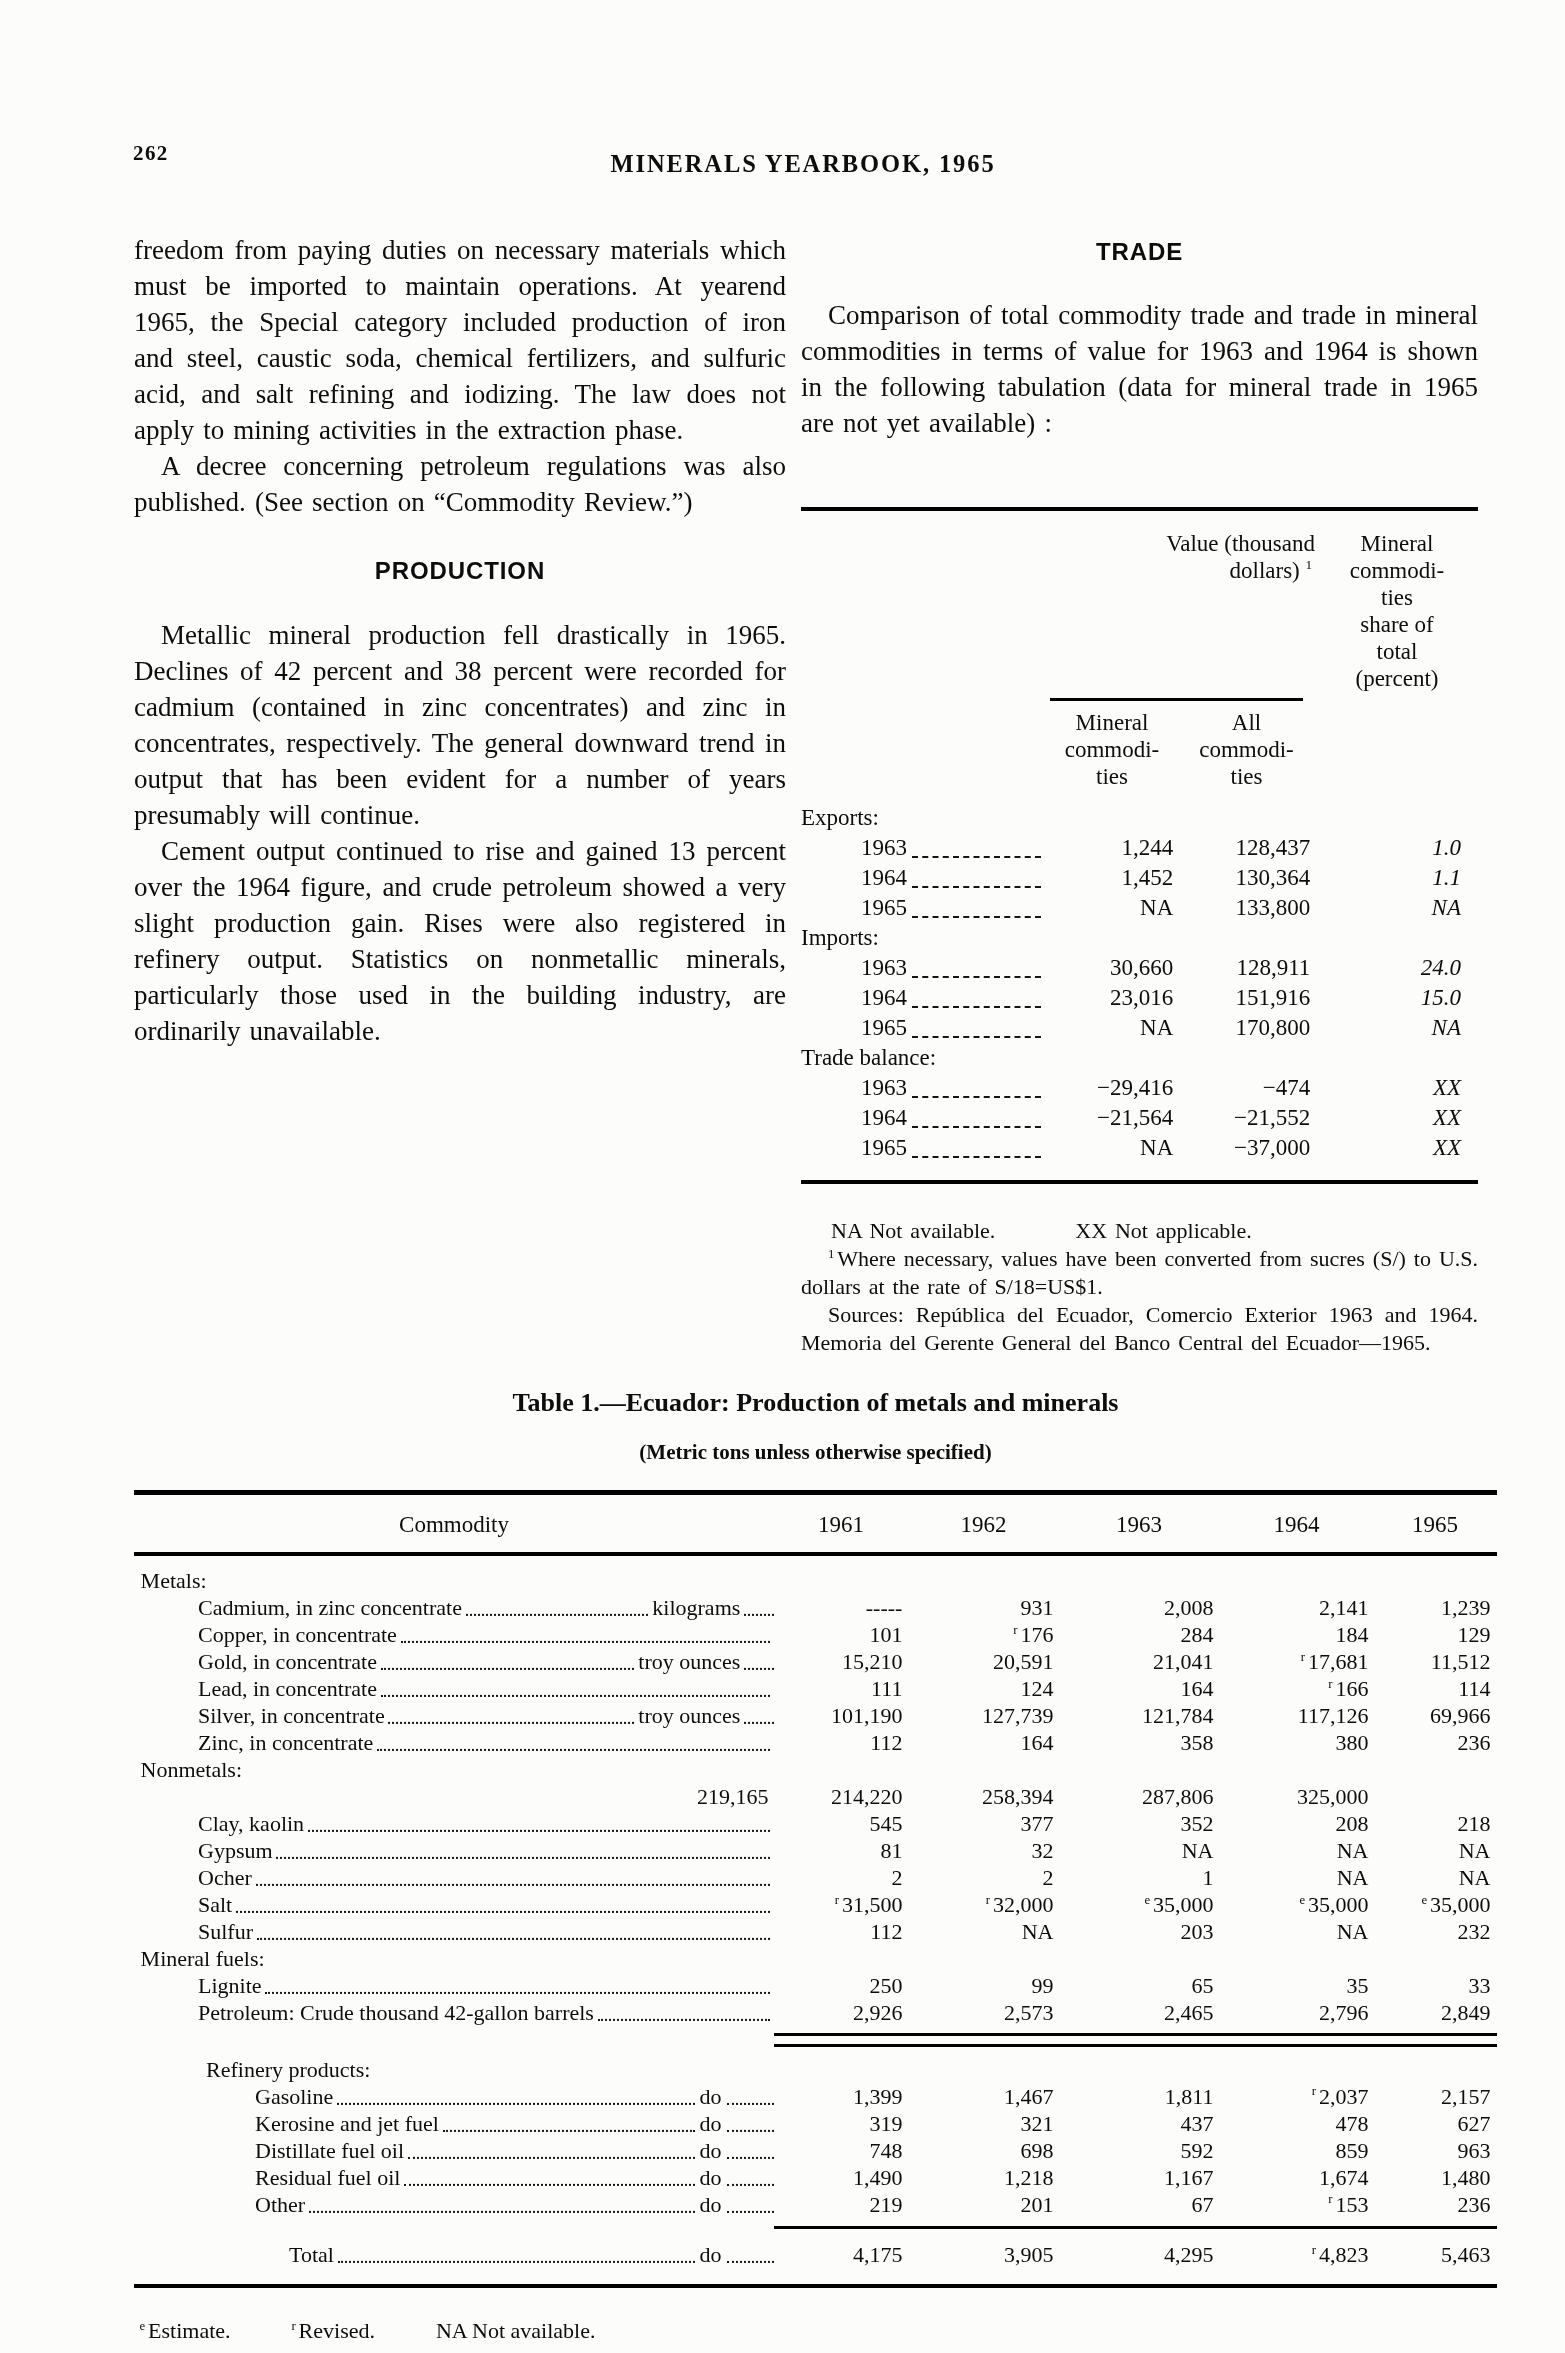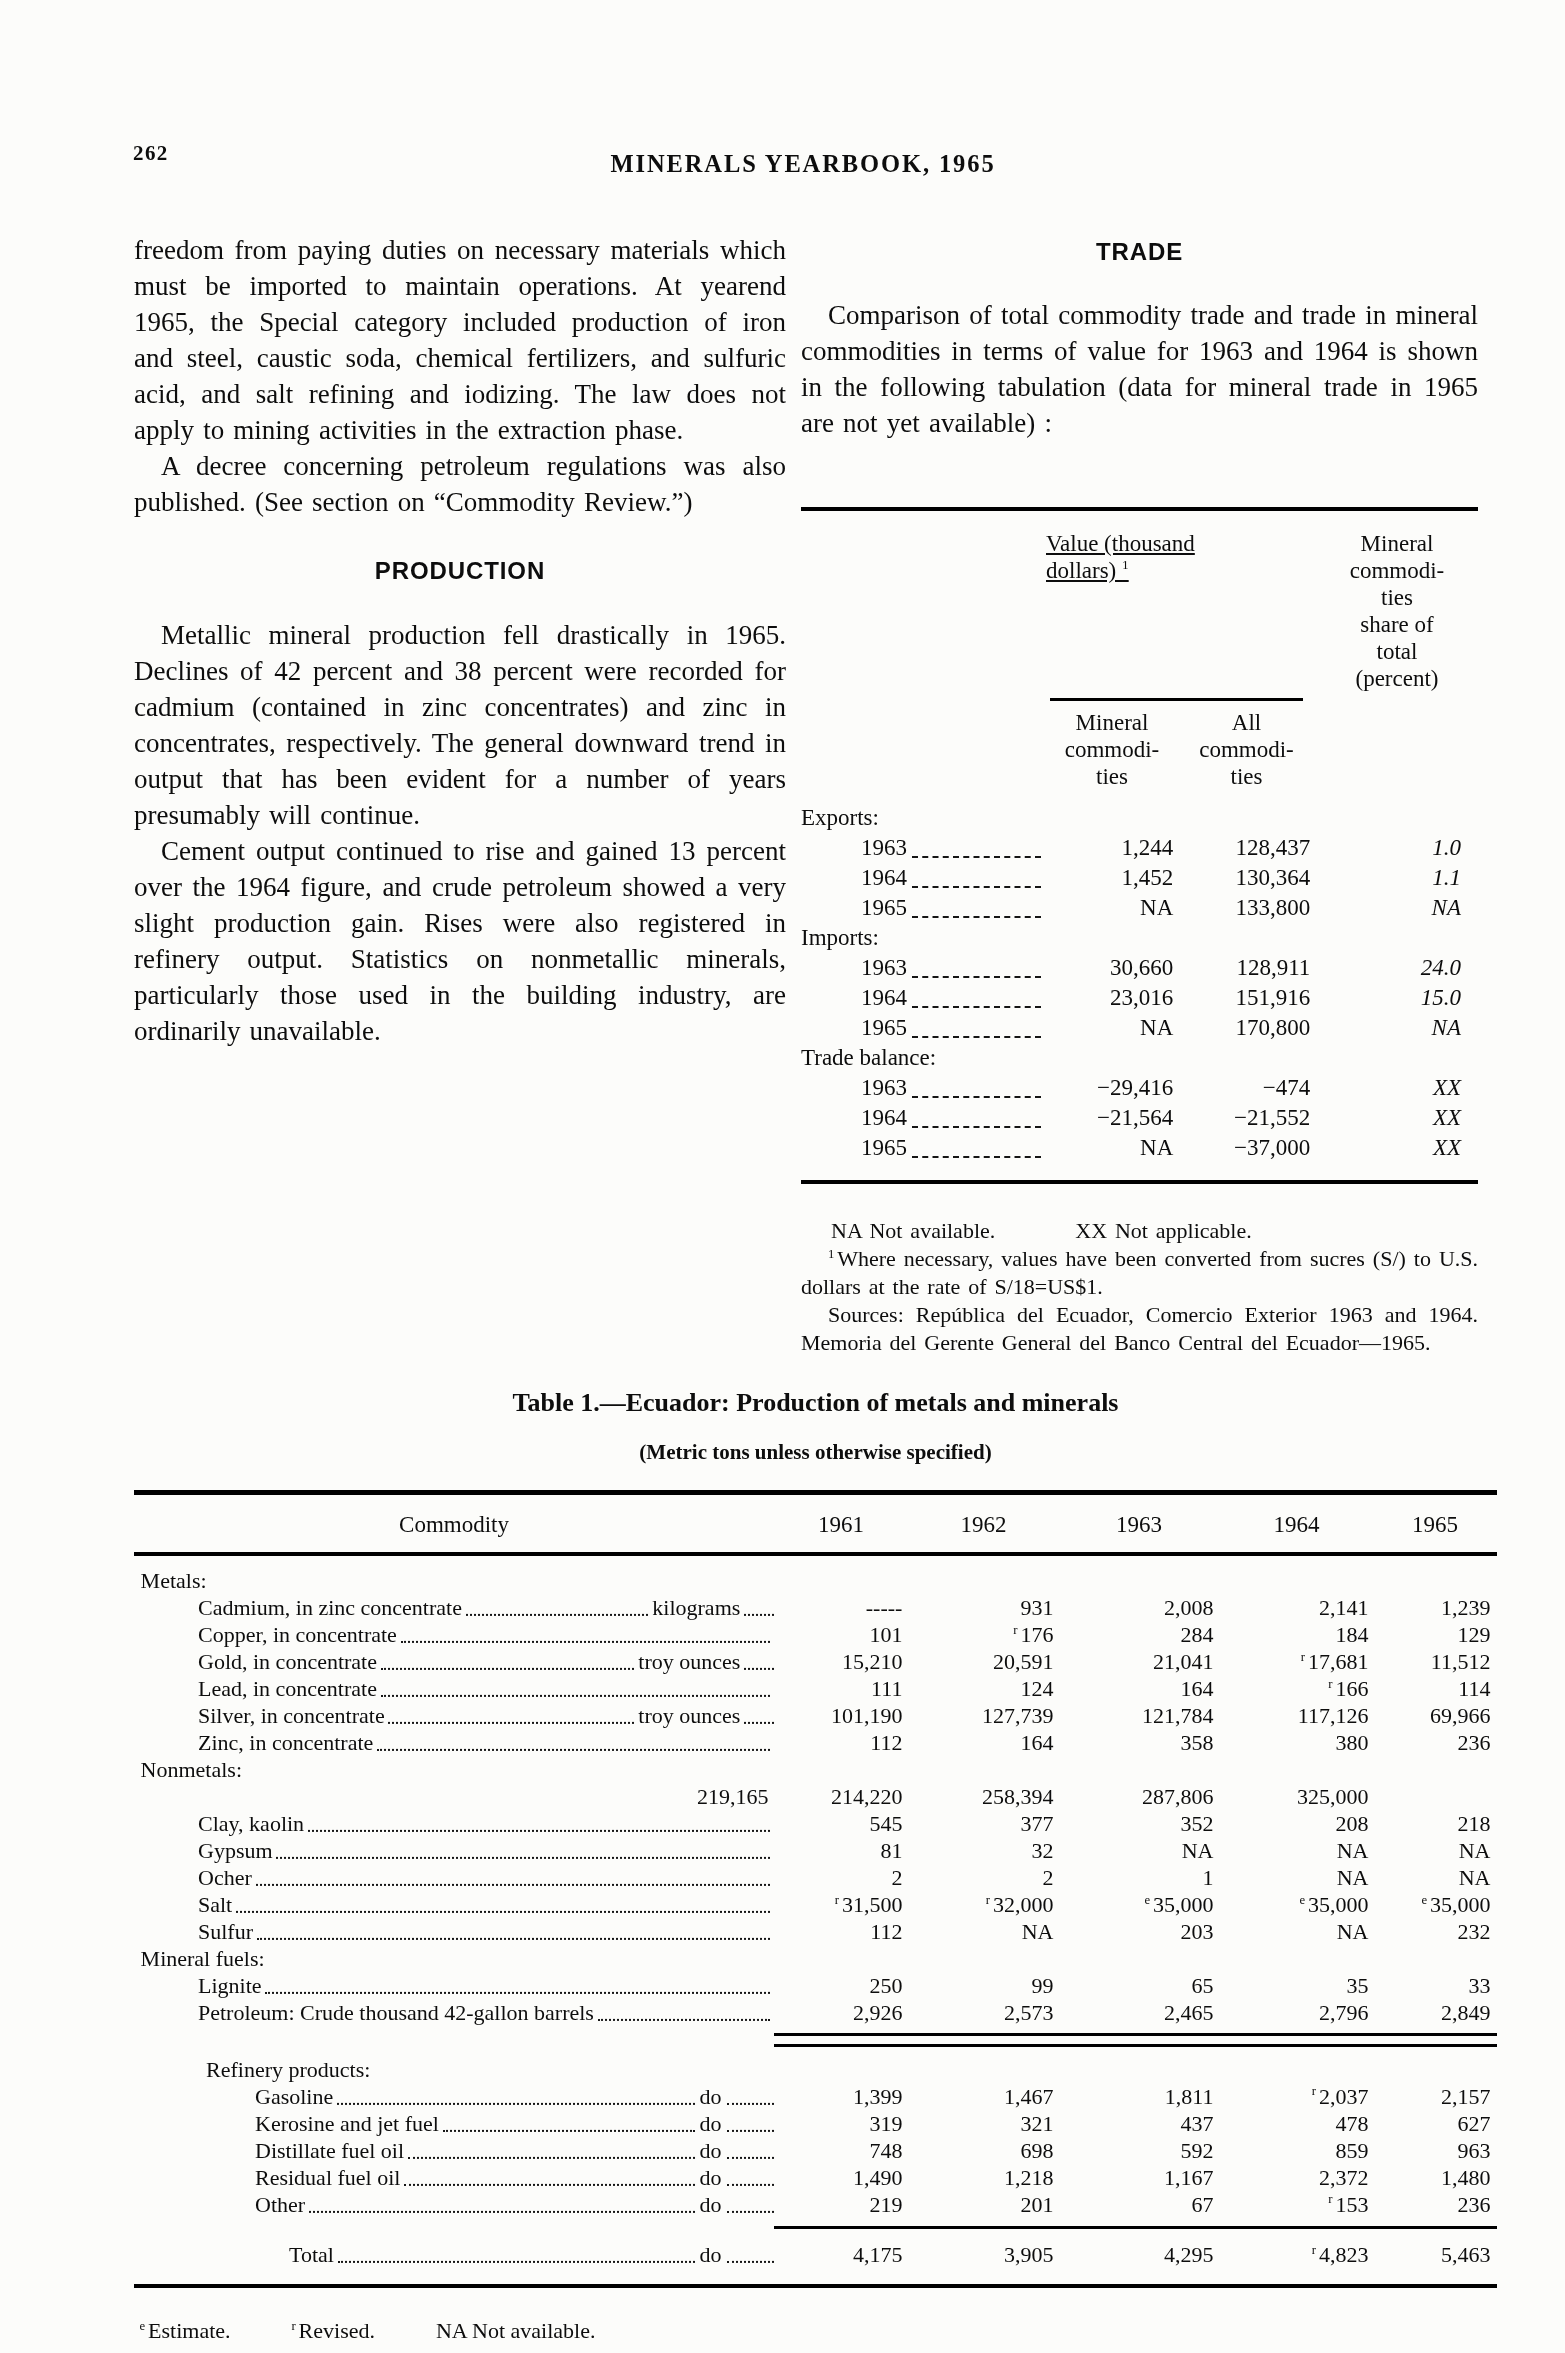--- a/index.html
+++ b/index.html
@@ -15,21 +15,21 @@
   .right{left:801px;width:677px;}
   .col p{margin:0;text-indent:27px;}
   .col p.cont{text-indent:0;}
   .heading{font-family:"Liberation Sans","DejaVu Sans",sans-serif;font-weight:700;font-size:24px;
            letter-spacing:0.9px;text-align:center;text-indent:0;margin:33px 0 28px;}
   .right .heading{margin:1.9px 0 27px;}
   
   .tt{margin-top:66px;border-top:4.7px solid #000;border-bottom:4.7px solid #000;
       padding:19px 0 16px;font-size:23px;line-height:27px;text-align:left;word-spacing:normal;}
   .ttg{display:grid;grid-template-columns:245px 132px 137px 164px;}
-  .tt-gh{grid-column:2/4;text-align:left;text-decoration:underline;}
+  .tt-gh{grid-column:2/4;text-align:right;}
   .tt-rh{grid-column:4/5;text-align:center;}
   .tt-ghrule{grid-column:2/4;border-top:3.3px solid #000;margin:6.6px 12.2px 7.5px 3.8px;}
   .tt-subwrap{grid-column:2/4;display:grid;grid-template-columns:132px 137px;text-align:center;}
   #tt-body{margin-top:14px;}
   .tt-row{display:grid;grid-template-columns:245px 132px 137px 164px;height:30px;}
   .tt-sec{grid-column:1/5;}
   .tt-year{display:flex;padding-left:60px;}
   .num{text-align:right;padding-right:4.7px;}
   .tt-row .c3{padding-right:18px;font-style:italic;}
   sup{font-size:0.58em;line-height:0;vertical-align:super;margin-right:2.8px;}
@@ -458,21 +458,21 @@
         <div class="t1-row">
           <div class="t1-label" style="padding-left: 121px;">
             <span class="lbl">Residual fuel oil</span>
             <span class="lead flex"></span>
             <span class="unit">do</span>
             <span class="lead lead-do"></span>
           </div>
           <div class="num">1,490</div>
           <div class="num">1,218</div>
           <div class="num">1,167</div>
-          <div class="num">2,372</div>
+          <div class="num">1,674</div>
           <div class="num">1,480</div>
         </div>
         <div class="t1-row">
           <div class="t1-label" style="padding-left: 121px;">
             <span class="lbl">Other</span>
             <span class="lead flex"></span>
             <span class="unit">do</span>
             <span class="lead lead-do"></span>
           </div>
           <div class="num">219</div>

